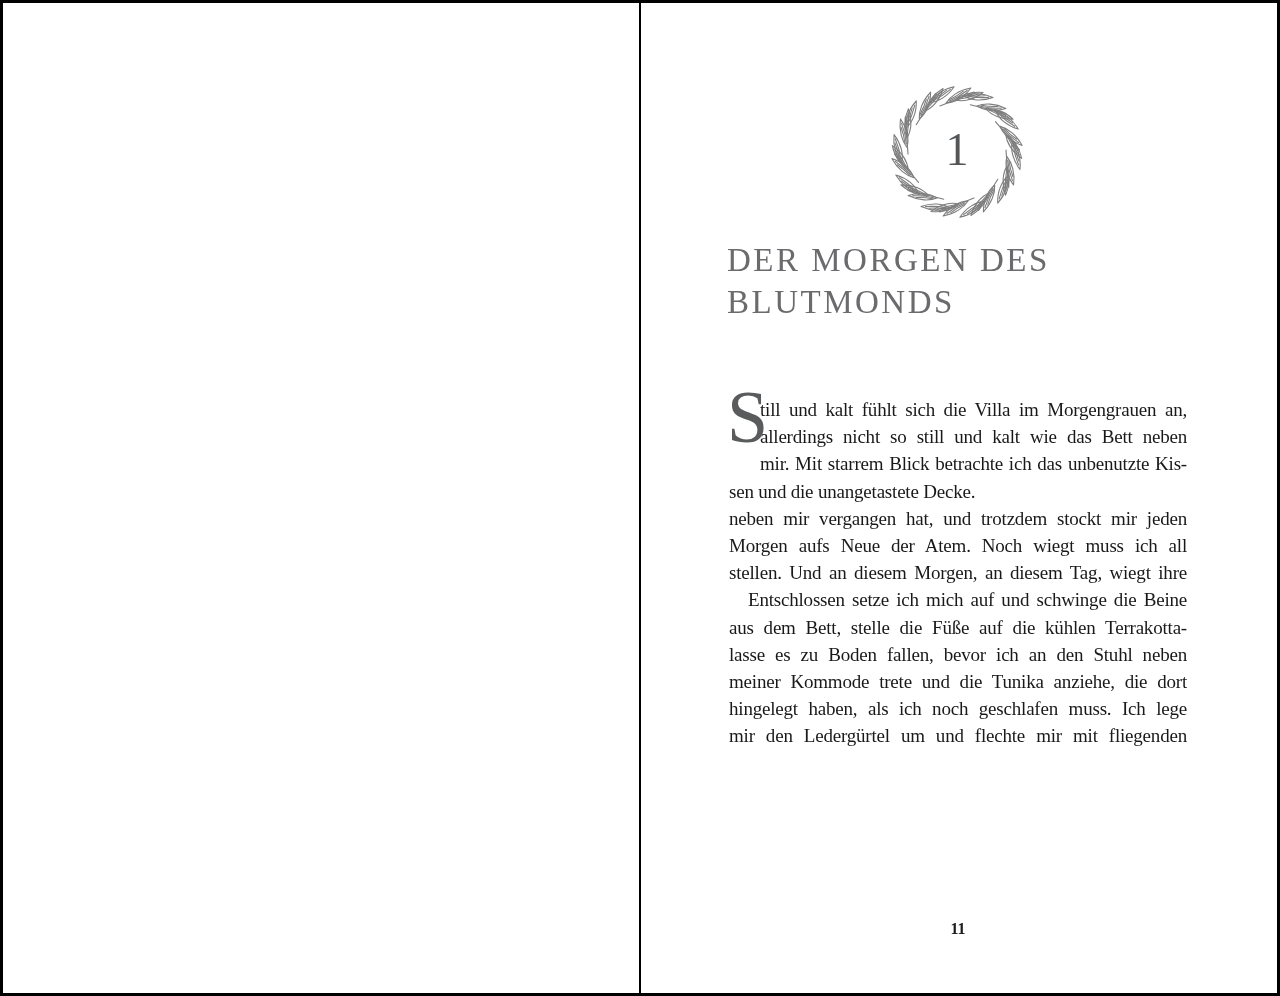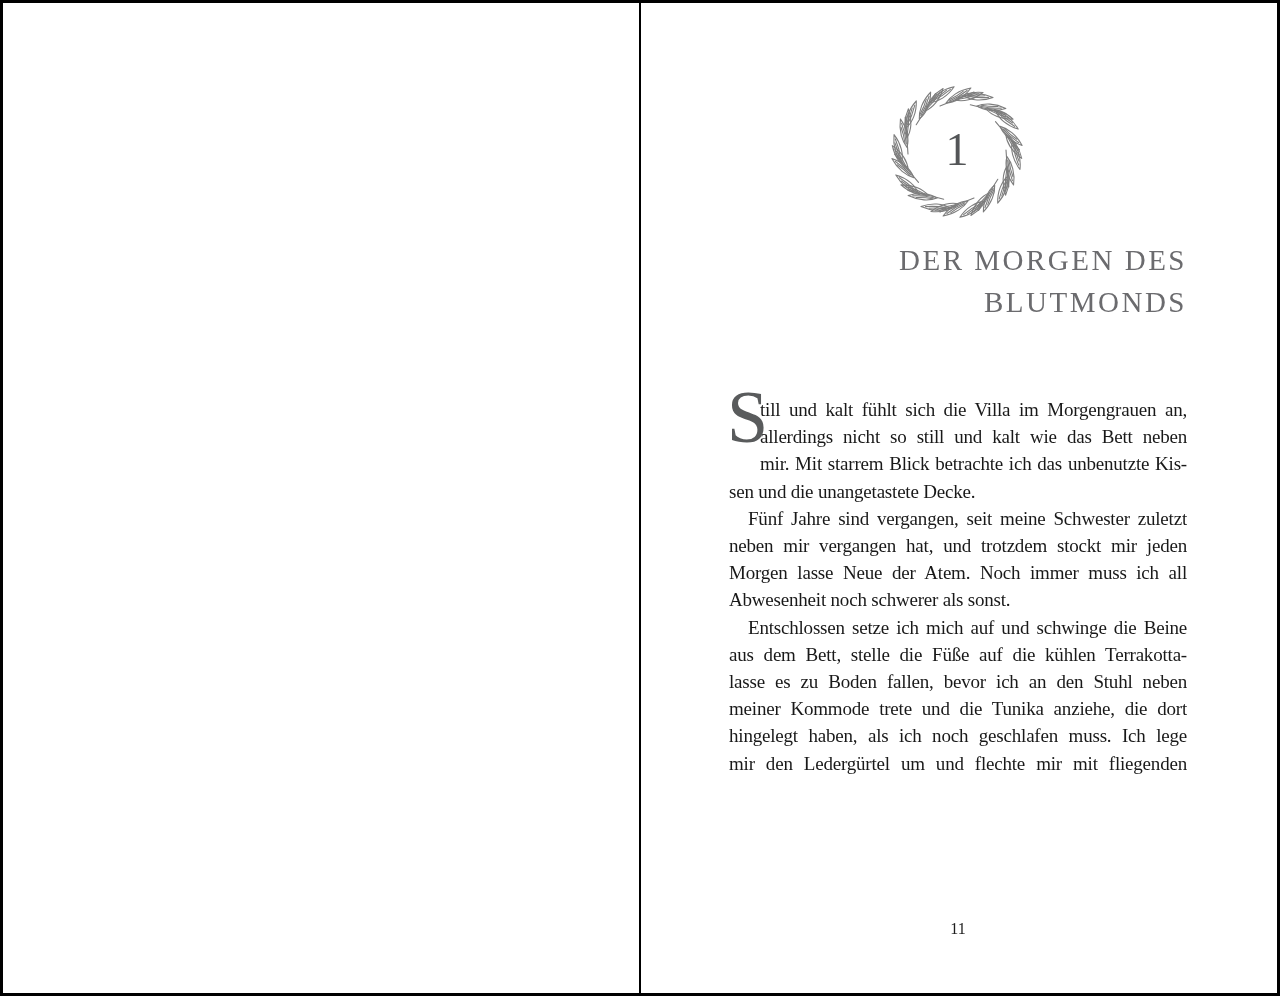--- a/index.html
+++ b/index.html
@@ -66,22 +66,22 @@
     text-align: center;
     font-size: 46px;
     line-height: 48px;
     color: #535557;
   }
   .chapter-title {
     position: absolute;
     top: 240px;
     left: 86px;
     width: 460px;
-    text-align: right;
-    font-size: 29px;
+    text-align: left;
+    font-size: 33px;
     line-height: 41.5px;
     letter-spacing: 2.5px;
     color: #6b6b6e;
   }
   .body-text {
     position: absolute;
     top: 396px;
     left: 88px;
     width: 458px;
     font-size: 19px;
@@ -115,21 +115,21 @@
     letter-spacing: 0;
     color: #595b5c;
   }
   .page-number {
     position: absolute;
     top: 920px;
     left: 88px;
     width: 458px;
     text-align: center;
     font-size: 16px;
-    font-weight: 400;
+    font-weight: 700;
     color: #1d1d1d;
   }
 </style>
 </head>
 <body>
 
 <div class="spread">
 
   <div class="left-page"></div>
 
@@ -179,24 +179,23 @@
       <div class="para">
         <span class="dropcap-spacer"></span>
         <span class="dropcap">S</span>
         <div class="tl">till und kalt fühlt sich die Villa im Morgengrauen an,</div>
         <div class="tl">allerdings nicht so still und kalt wie das Bett neben</div>
         <div class="tl">mir. Mit starrem Blick betrachte ich das unbenutzte Kis-</div>
         <div class="tl end">sen und die unangetastete Decke.</div>
       </div>
 
       <div class="para">
-        <div class="tl indent">Fünf Jahre sind vergangen, seit meine Schwester zuletzt</div>
         <div class="tl">neben mir vergangen hat, und trotzdem stockt mir jeden</div>
-        <div class="tl">Morgen lasse Neue der Atem. Noch immer muss ich all</div>
-        <div class="tl end">Abwesenheit noch schwerer als sonst.</div>
+        <div class="tl">Morgen aufs Neue der Atem. Noch wiegt muss ich all</div>
+        <div class="tl">stellen. Und an diesem Morgen, an diesem Tag, wiegt ihre</div>
       </div>
 
       <div class="para">
         <div class="tl indent">Entschlossen setze ich mich auf und schwinge die Beine</div>
         <div class="tl">aus dem Bett, stelle die Füße auf die kühlen Terrakotta-</div>
         <div class="tl">lasse es zu Boden fallen, bevor ich an den Stuhl neben</div>
         <div class="tl">meiner Kommode trete und die Tunika anziehe, die dort</div>
         <div class="tl">hingelegt haben, als ich noch geschlafen muss. Ich lege</div>
         <div class="tl">mir den Ledergürtel um und flechte mir mit fliegenden</div>
       </div>

